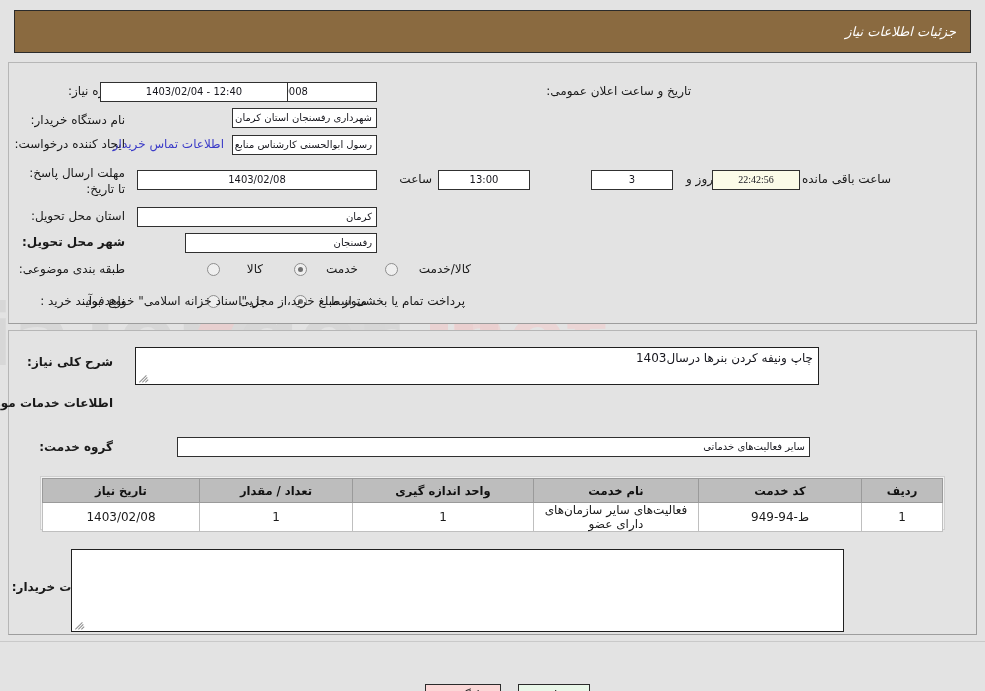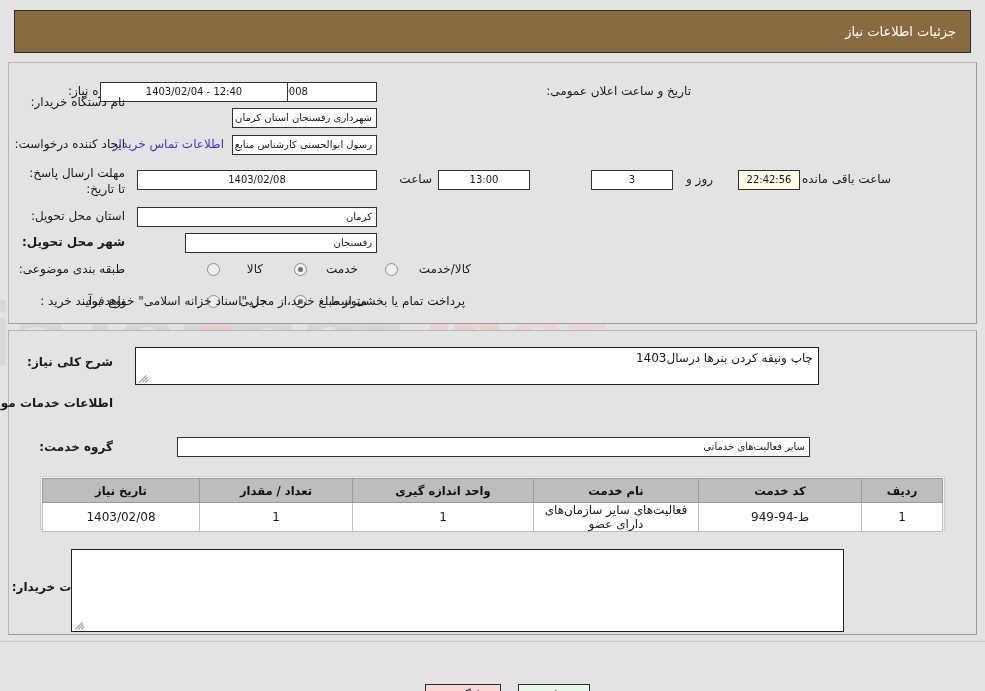--- a/index.html
+++ b/index.html
@@ -37,20 +37,21 @@
     border: 1px solid #2b2b2b;
     box-sizing: border-box;
     z-index: 2;
   }
   .header-title {
     position: absolute;
     right: 14px; top: 13px;
     color: #ffffff;
     font-size: 13px;
     letter-spacing: .3px;
+    font-style: italic;
   }
 
   
   .panel {
     position: absolute;
     background: #e3e3e3;
     border: 1px solid #9d9d9d;
     border-top-color: #b6b6b6;
     border-left-color: #b6b6b6;
     box-sizing: border-box;
@@ -244,34 +245,34 @@
 </div>
 
 <div class="panel" id="panel-top"></div>
 
 <div class="lbl" style="right:860px; top:84px; width:105px;">شماره نیاز:</div>
 <div class="fld c" style="right:608px; top:82px; width:240px;">1103093249000008</div>
 
 <div class="lbl" style="right:294px; top:84px; width:160px;">تاریخ و ساعت اعلان عمومی:</div>
 <div class="fld c" style="right:697px; top:82px; left:103px; width:188px;">12:40 - 1403/02/04</div>
 
-<div class="lbl" style="right:860px; top:95px; width:120px;">نام دستگاه خریدار:</div>
+<div class="lbl" style="right:860px; top:113px; width:120px;">نام دستگاه خریدار:</div>
 <div class="fld r" style="right:608px; top:108px; left:232px; width:auto;">شهرداری رفسنجان استان کرمان</div>
 
 <div class="lbl" style="right:860px; top:137px; width:128px;">ایجاد کننده درخواست:</div>
 <div class="fld r" style="right:608px; top:135px; left:232px;">رسول ابوالحسنی کارشناس منابع انسانی شهرداری رفسنجان استان کرمان</div>
 <div class="link" style="right:761px; left:118px; top:137px;">اطلاعات تماس خریدار</div>
 
 <div class="lbl" style="right:860px; top:165px; width:96px; line-height:16px; white-space:normal; ">مهلت ارسال پاسخ: تا تاریخ:</div>
 <div class="fld c" style="right:608px; top:170px; width:240px;">1403/02/08</div>
 <div class="txt" style="right:553px; top:172px;">ساعت</div>
 <div class="fld c" style="right:455px; top:170px; width:92px;">13:00</div>
 <div class="fld c" style="right:312px; top:170px; width:82px;">3</div>
 <div class="txt" style="right:272px; top:172px;">روز و</div>
-<div class="fld c ivory" style="right:185px; top:170px; width:62px;">22:42:56</div>
+<div class="fld c ivory" style="right:185px; top:170px; width:88px;font-family:Liberation Serif, serif;">22:42:56</div>
 <div class="txt" style="right:94px; top:172px;">ساعت باقی مانده</div>
 
 <div class="lbl" style="right:860px; top:209px; width:112px;">استان محل تحویل:</div>
 <div class="fld r" style="right:608px; top:207px; width:240px;">کرمان</div>
 
 <div class="lbl" style="right:860px; top:235px; width:112px;font-weight:bold;">شهر محل تحویل:</div>
 <div class="fld r" style="right:608px; top:233px; width:192px;">رفسنجان</div>
 
 <div class="lbl" style="right:860px; top:262px; width:118px;">طبقه بندی موضوعی:</div>
 <span class="radio" id="cat-r0" style="right:765px; top:263px;"></span>

